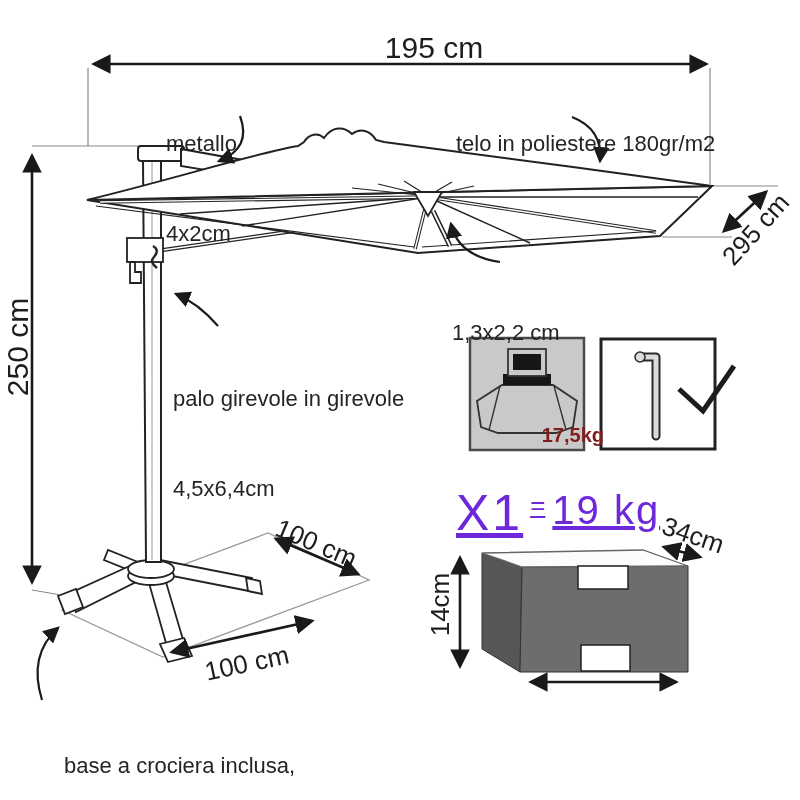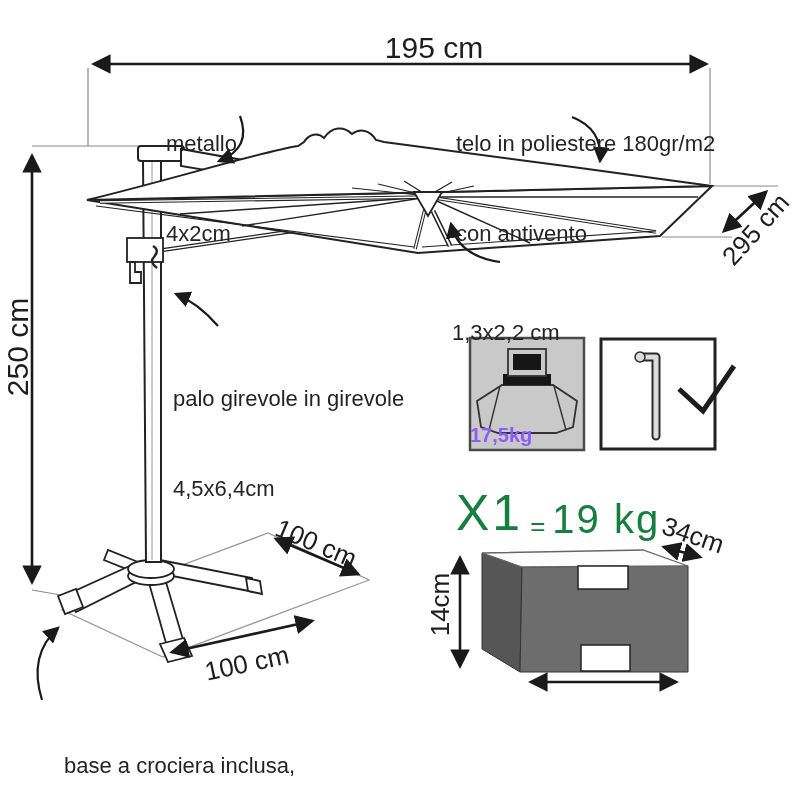--- a/index.html
+++ b/index.html
@@ -4,23 +4,23 @@
 <style>
   html,body{margin:0;padding:0;background:#fff;}
   .stage{position:relative;width:800px;height:800px;background:#ffffff;overflow:hidden;
          font-family:"Liberation Sans",sans-serif;color:#222;}
   .stage svg{position:absolute;left:0;top:0;}
   .lbl{position:absolute;color:#242424;line-height:30px;font-size:22px;white-space:pre;}
   .dim{position:absolute;color:#1d1d1d;font-size:26px;text-align:center;white-space:nowrap;}
   .dim-big{font-size:30px;}
   .rot{transform-origin:50% 50%;}
   .two-line div{white-space:nowrap;}
-  .weight-badge{position:absolute;left:470px;top:424px;width:134px;text-align:left;
-                font-size:20px;font-weight:700;color:#8b5cf6;}
-  .pack-row{position:absolute;left:456px;top:484px;display:flex;align-items:flex-end;gap:7px;color:#15803d;}
+  .weight-badge{position:absolute;left:470px;top:424px;width:134px;text-align:right;
+                font-size:20px;font-weight:700;color:#7f1d1d;}
+  .pack-row{position:absolute;left:456px;top:484px;display:flex;align-items:flex-start;gap:7px;color:#6d28d9;text-decoration:underline;}
   .pack-qty{font-size:50px;letter-spacing:3px;}
   .pack-eq{font-size:26px;margin-top:6px;}
   .pack-wt{font-size:40px;margin-top:4px;letter-spacing:2px;}
 </style>
 </head>
 <body>
 
 <div class="stage">
 
 <svg width="800" height="800" viewBox="0 0 800 800">
@@ -172,21 +172,20 @@
 
 <div class="dim dim-big" style="left:334px;top:24px;width:200px;margin-top:7px;">195 cm</div>
 
 <div class="lbl two-line" style="left:166px;top:69px;">
   <div>metallo</div>
   <div>4x2cm</div>
 </div>
 
 <div class="lbl two-line" style="left:424px;top:69px;margin-left:32px;">
   <div>telo in poliestere 180gr/m2</div>
-  <div>con antivento</div>
 </div>
 
 <div class="dim rot" style="left:701px;top:214px;width:110px;transform:rotate(-48deg);">295 cm</div>
 
 <div class="dim dim-big rot" style="left:-62px;top:330px;width:160px;transform:rotate(-90deg);">250 cm</div>
 
 <div class="lbl two-line" style="left:452px;top:258px;">
   <div>1,3x2,2 cm</div>
 </div>
 

